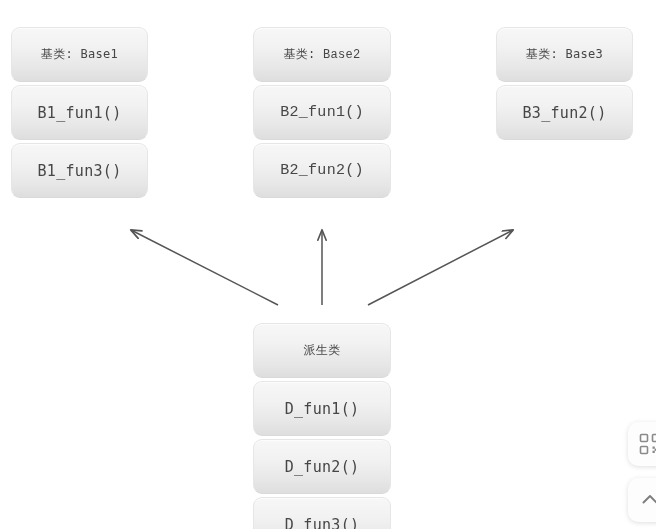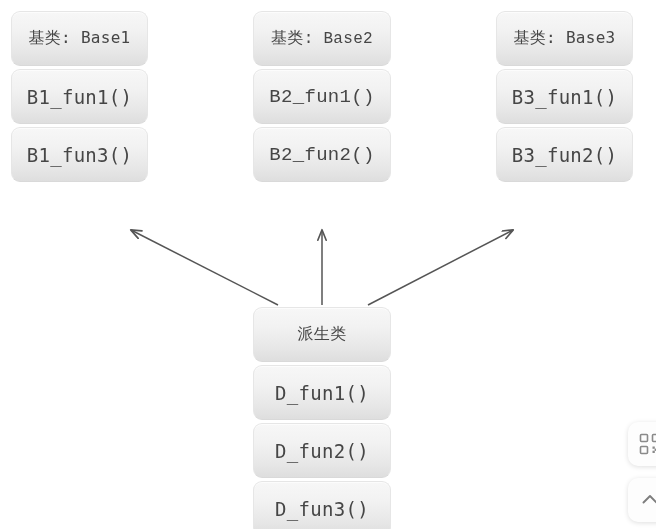--- a/index.html
+++ b/index.html
@@ -46,27 +46,28 @@
     box-sizing: border-box;
     height: 55px;
     border-radius: 9px;
     background: linear-gradient(to bottom, #f7f7f7 0%, #f2f2f2 35%, #e8e8e8 72%, #dedede 100%);
     border: 1px solid #e6e6e6;
     border-bottom-color: #d9d9d9;
     display: flex;
     align-items: center;
     justify-content: center;
     color: #464646;
-    font-size: 19px;
+    font-size: 15px;
     letter-spacing: 0.3px;
     white-space: nowrap;
     box-shadow: 0 1px 0 rgba(255,255,255,0.65) inset;
   }
   .node-box.header {
-    font-size: 16px;
+    font-size: 12px;
+    margin-top: 16px;
   }
 
   
   .fab {
     position: absolute;
     box-sizing: border-box;
     width: 44px;
     height: 44px;
     background: #fdfdfd;
     border-radius: 10px;
@@ -108,21 +109,20 @@
   </div>
 
   <div class="class-column" style="left:253px; top:11px; width:138px;font-family:Liberation Mono, monospace;">
     <div class="node-box header">基类: Base2</div>
     <div class="node-box">B2_fun1()</div>
     <div class="node-box">B2_fun2()</div>
   </div>
 
   <div class="class-column" style="left:496px; top:11px; width:137px;text-align:right;">
     <div class="node-box header">基类: Base3</div>
-    <div class="node-box">B3_fun1()</div>
     <div class="node-box">B3_fun2()</div>
   </div>
 
   <div class="class-column" style="left:253px; top:307px; width:138px;">
     <div class="node-box header">派生类</div>
     <div class="node-box">D_fun1()</div>
     <div class="node-box">D_fun2()</div>
     <div class="node-box">D_fun3()</div>
   </div>
 

